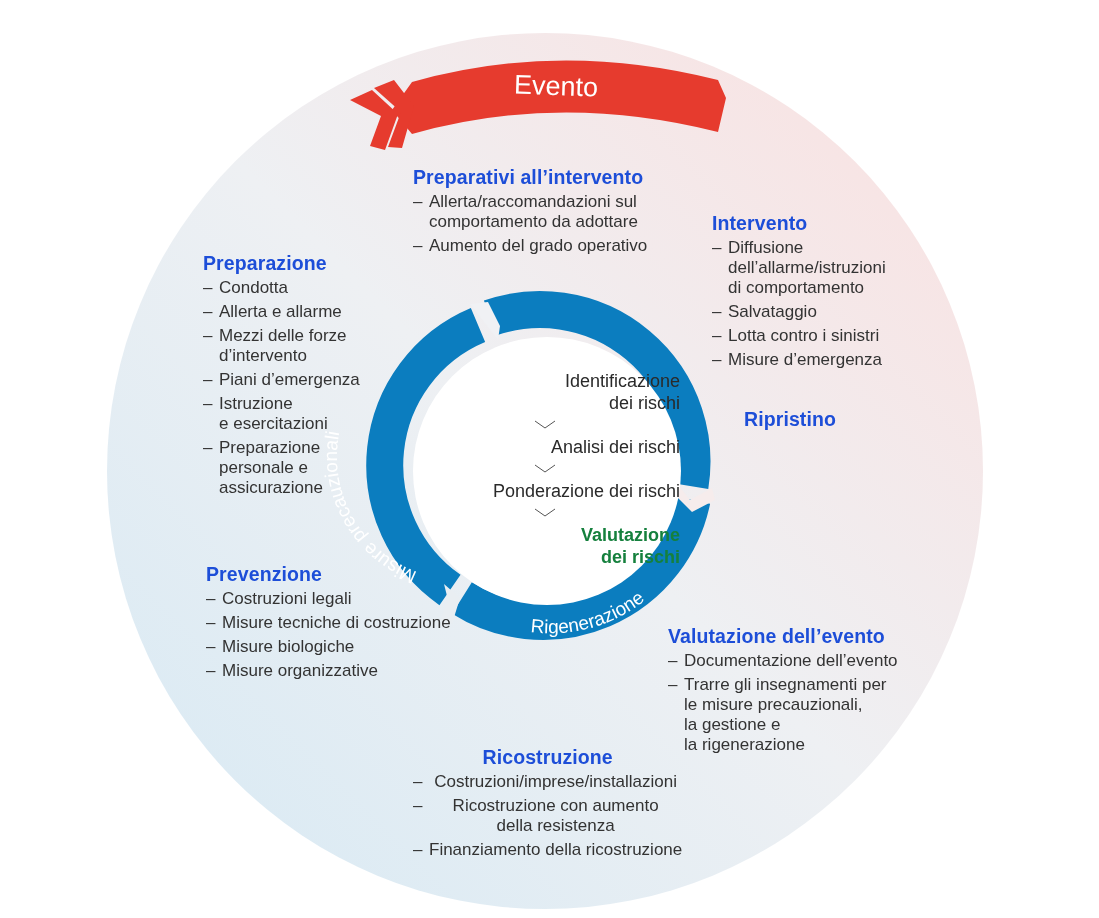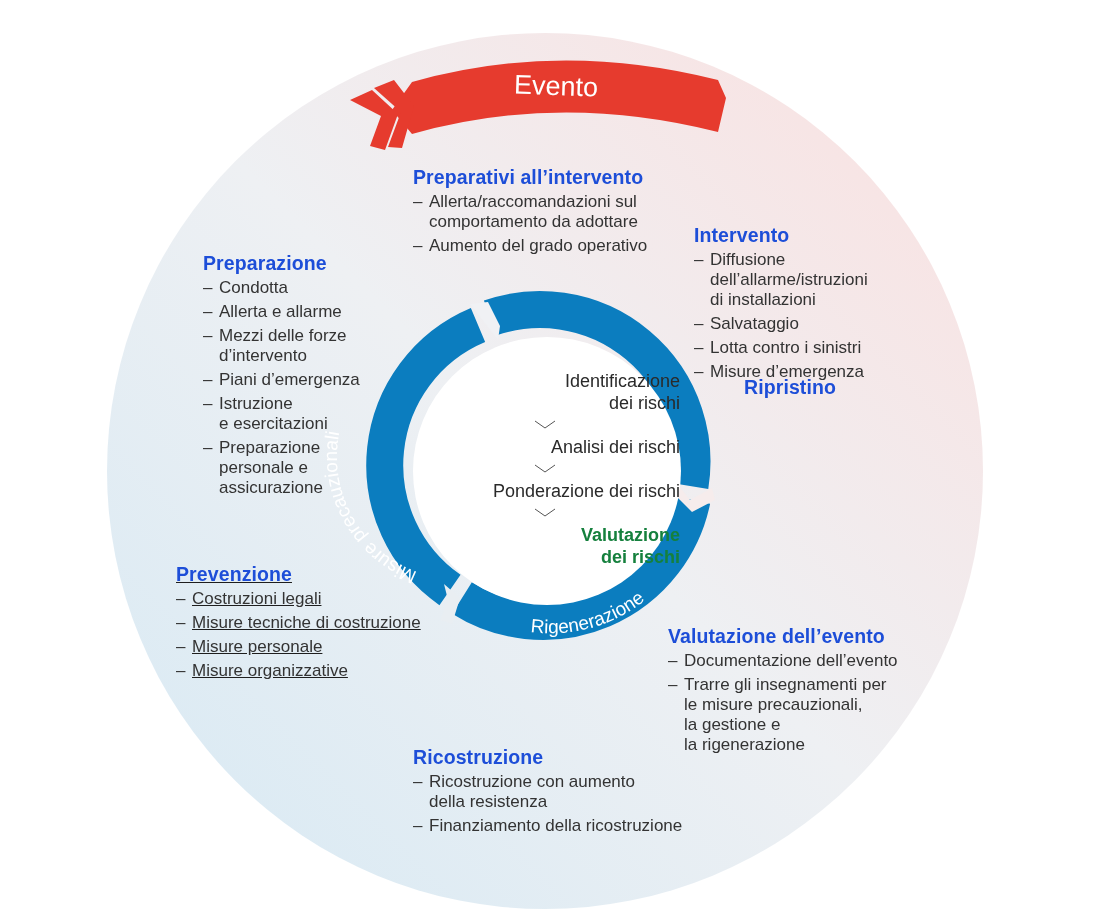--- a/index.html
+++ b/index.html
@@ -90,62 +90,63 @@
 
 <div class="block" style="left:413px; top:166px;">
   <h3>Preparativi all’intervento</h3>
   <ul>
     <li>Allerta/raccomandazioni sul
 comportamento da adottare</li>
     <li>Aumento del grado operativo</li>
   </ul>
 </div>
 
-<div class="block" style="left:694px; top:212px;margin-top:12px;">
+<div class="block" style="left:712px; top:212px;">
   <h3>Intervento</h3>
   <ul>
     <li>Diffusione
 dell’allarme/istruzioni
-di installazioni</li>
+di comportamento</li>
     <li>Salvataggio</li>
     <li>Lotta contro i sinistri</li>
     <li>Misure d’emergenza</li>
   </ul>
 </div>
 
-<div class="block" style="left:744px; top:376px;">
+<div class="block" style="left:744px; top:408px;">
   <h3>Ripristino</h3>
 </div>
 
 <div class="block" style="left:668px; top:625px;">
   <h3>Valutazione dell’evento</h3>
   <ul>
     <li>Documentazione dell’evento</li>
     <li>Trarre gli insegnamenti per
 le misure precauzionali,
 la gestione e
 la rigenerazione</li>
   </ul>
 </div>
 
-<div class="block" style="left:413px; top:746px;">
+<div class="block" style="left:413px; top:746px;text-align:center;">
   <h3>Ricostruzione</h3>
   <ul>
+    <li>Costruzioni/imprese/installazioni</li>
     <li>Ricostruzione con aumento
 della resistenza</li>
     <li>Finanziamento della ricostruzione</li>
   </ul>
 </div>
 
-<div class="block" style="left:176px; top:563px;text-decoration:underline;">
+<div class="block" style="left:206px; top:563px;">
   <h3>Prevenzione</h3>
   <ul>
     <li>Costruzioni legali</li>
     <li>Misure tecniche di costruzione</li>
-    <li>Misure personale</li>
+    <li>Misure biologiche</li>
     <li>Misure organizzative</li>
   </ul>
 </div>
 
 <div class="block" style="left:203px; top:252px;">
   <h3>Preparazione</h3>
   <ul>
     <li>Condotta</li>
     <li>Allerta e allarme</li>
     <li>Mezzi delle forze

